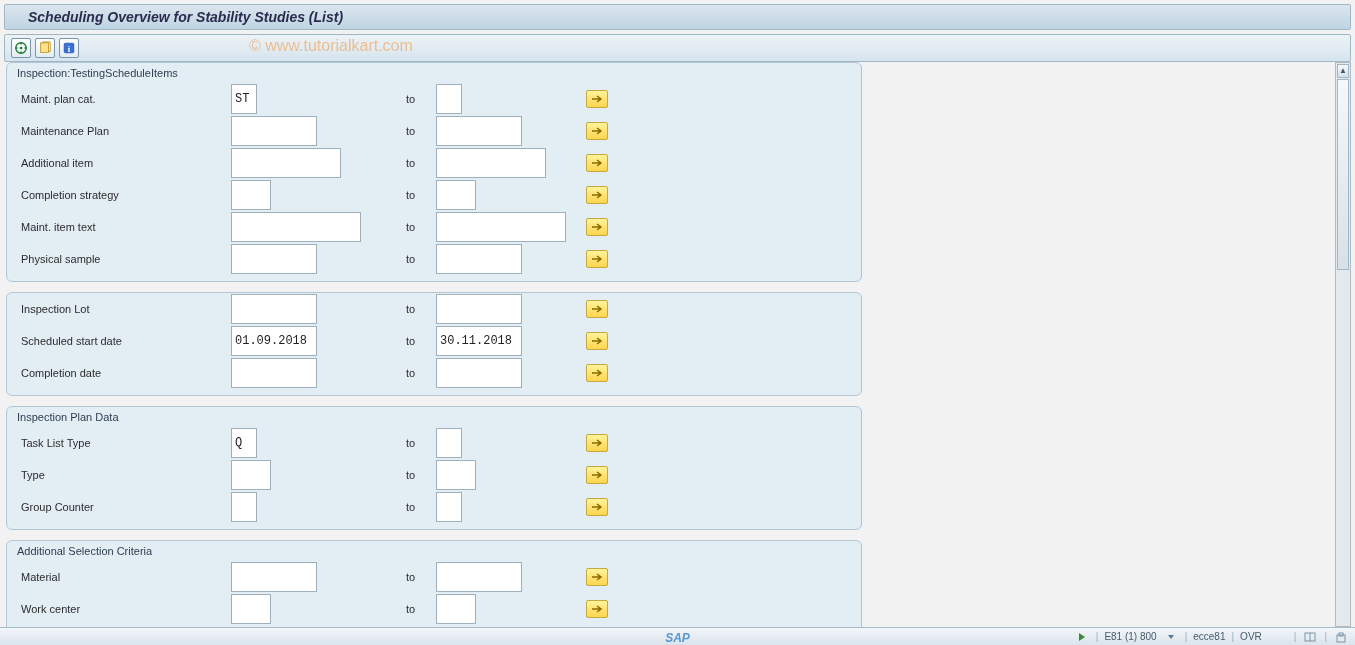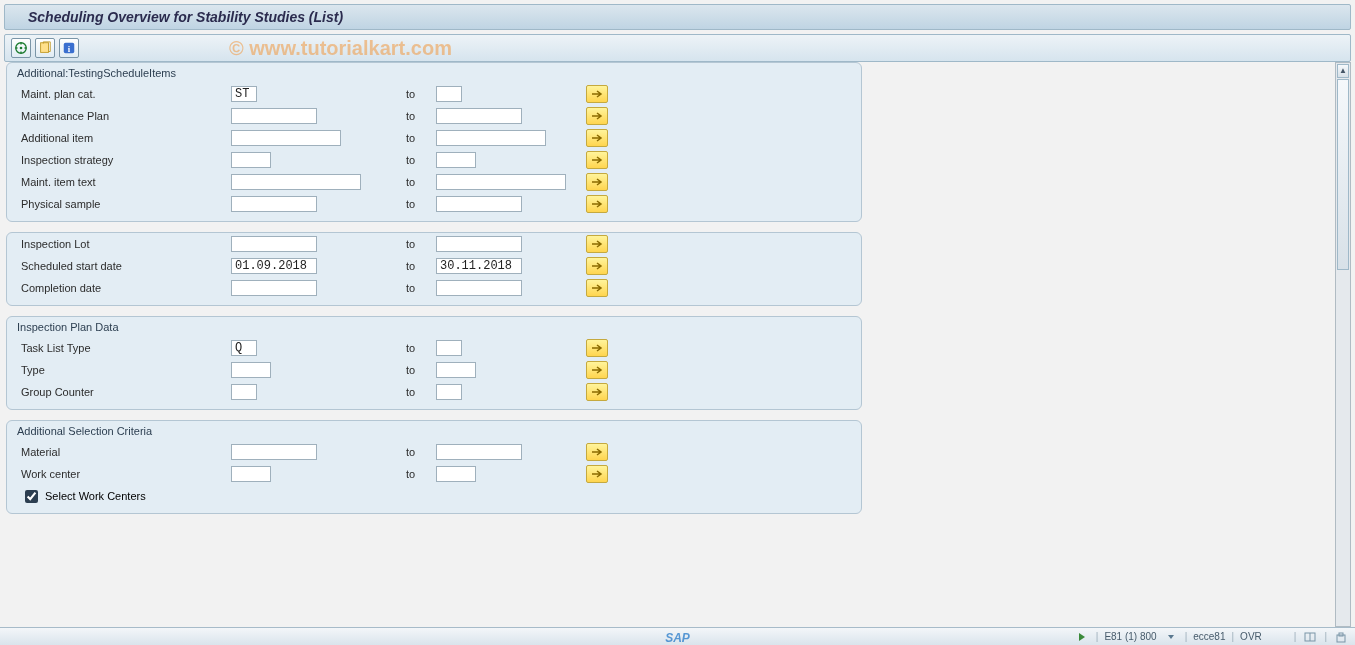--- a/index.html
+++ b/index.html
@@ -33,26 +33,26 @@
     margin: 0 4px 4px 4px;
     padding: 3px 6px;
     display: flex;
     align-items: center;
     gap: 4px;
     height: 28px;
     position: relative;
   }
   .wm {
     position: absolute;
-    left: 224px;
+    left: 244px;
     top: 2px;
     color: #f0a050;
     opacity: 0.6;
-    font-size: 20px;
-    font-weight: bold;
+    font-size: 16px;
+    font-weight: normal;
     pointer-events: none;
   }
   .toolbtn {
     width: 20px; height: 20px;
     border: 1px solid #7a95a7;
     border-radius: 2px;
     background: linear-gradient(#fff, #e0ecf4);
     display: inline-flex;
     align-items: center;
     justify-content: center;
@@ -130,21 +130,21 @@
   .tocell {
     width: 140px;
   }
   .btncell {
     width: 40px;
     padding-left: 10px;
   }
   input[type=text] {
     border: 1px solid #9fb0bc;
     background: #fff;
-    height: 16px;
+    height: 30px;
     padding: 1px 3px;
     font-family: inherit;
     font-size: 11px;
     color: #222;
   }
   input.mono { font-family: "Courier New", monospace; font-size: 12px; }
   .w-xxs { width: 26px; }
   .w-xs  { width: 40px; }
   .w-sm  { width: 86px; }
   .w-md  { width: 110px; }
@@ -226,21 +226,21 @@
       <rect x="2" y="2" width="12" height="12" rx="2" fill="#3a6fcf"></rect>
       <text x="8" y="12" font-size="10" font-weight="bold" fill="#fff" text-anchor="middle" font-family="Georgia">i</text>
     </svg>
   </div>
   <div class="wm">© www.tutorialkart.com</div>
 </div>
 
 <div class="main-area">
 
   <div class="group">
-    <div class="group-title">Additional:TestingScheduleItems</div>
+    <div class="group-title">Inspection:TestingScheduleItems</div>
 
     <div class="row">
       <div class="label">Maint. plan cat.</div>
       <div class="fromcell"><input type="text" class="w-xxs mono" value="ST" style=""></div>
       <div class="tolabel">to</div>
       <div class="tocell"><input type="text" class="w-xxs mono" value="" style=""></div>
       <div class="btncell">
         <div class="multi-btn">
           <svg viewBox="0 0 14 12">
               <path d="M2 6 H10 M7 3 L11 6 L7 9" stroke="#8a6a00" stroke-width="1.5" fill="none"></path>
@@ -267,21 +267,21 @@
       <div class="tolabel">to</div>
       <div class="tocell"><input type="text" class="w-md" value="" style=""></div>
       <div class="btncell"><div class="multi-btn">
             <svg viewBox="0 0 14 12">
               <path d="M2 6 H10 M7 3 L11 6 L7 9" stroke="#8a6a00" stroke-width="1.5" fill="none"></path>
             </svg>
           </div></div>
     </div>
 
     <div class="row">
-      <div class="label">Inspection strategy</div>
+      <div class="label">Completion strategy</div>
       <div class="fromcell"><input type="text" class="w-xs" value="" style=""></div>
       <div class="tolabel">to</div>
       <div class="tocell"><input type="text" class="w-xs" value="" style=""></div>
       <div class="btncell"><div class="multi-btn">
             <svg viewBox="0 0 14 12">
               <path d="M2 6 H10 M7 3 L11 6 L7 9" stroke="#8a6a00" stroke-width="1.5" fill="none"></path>
             </svg>
           </div></div>
     </div>
 

